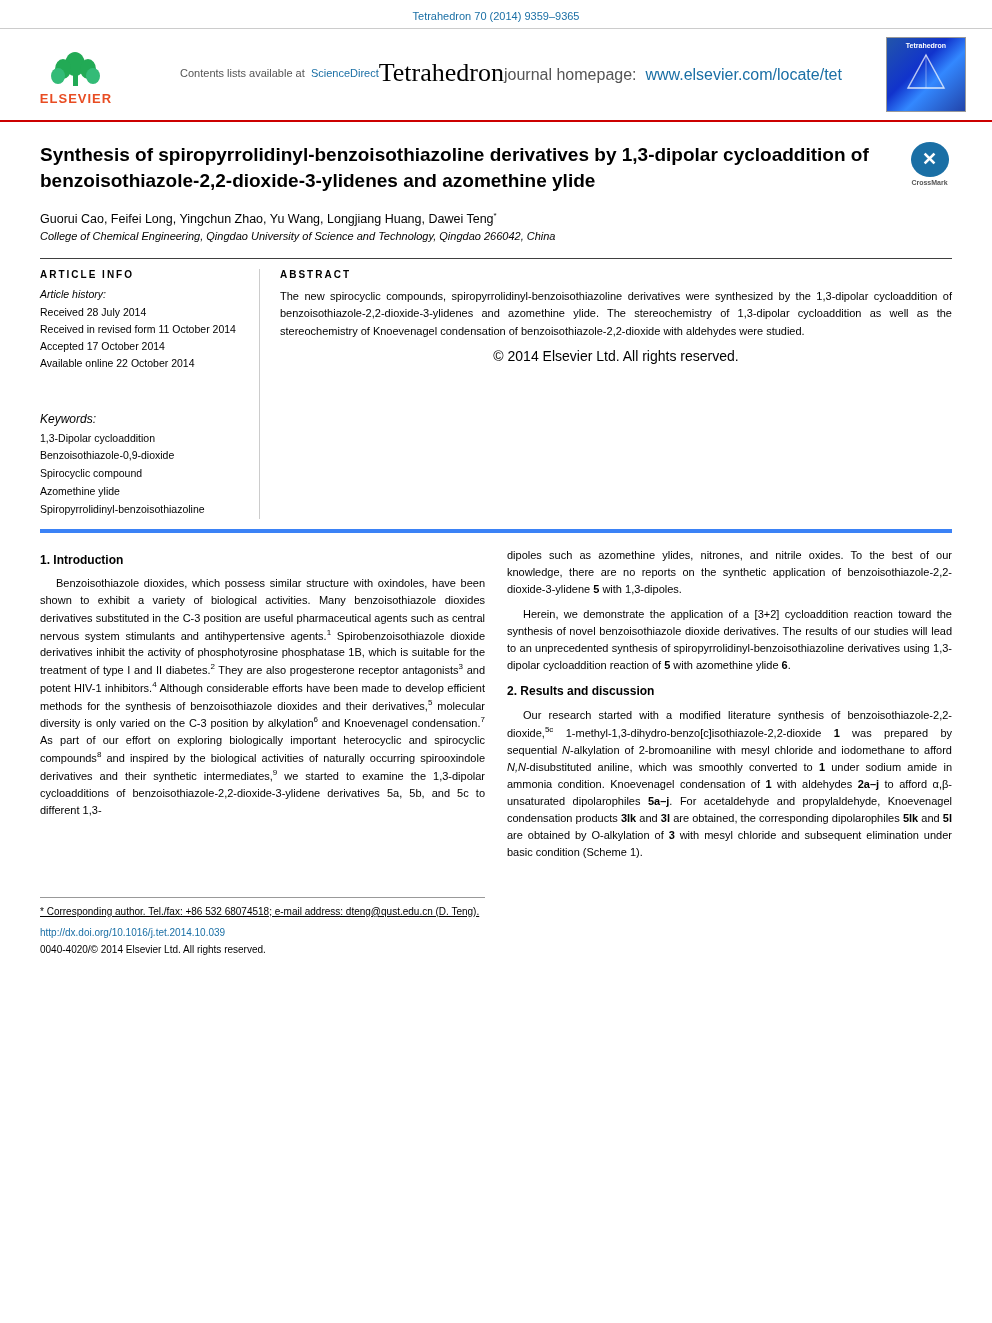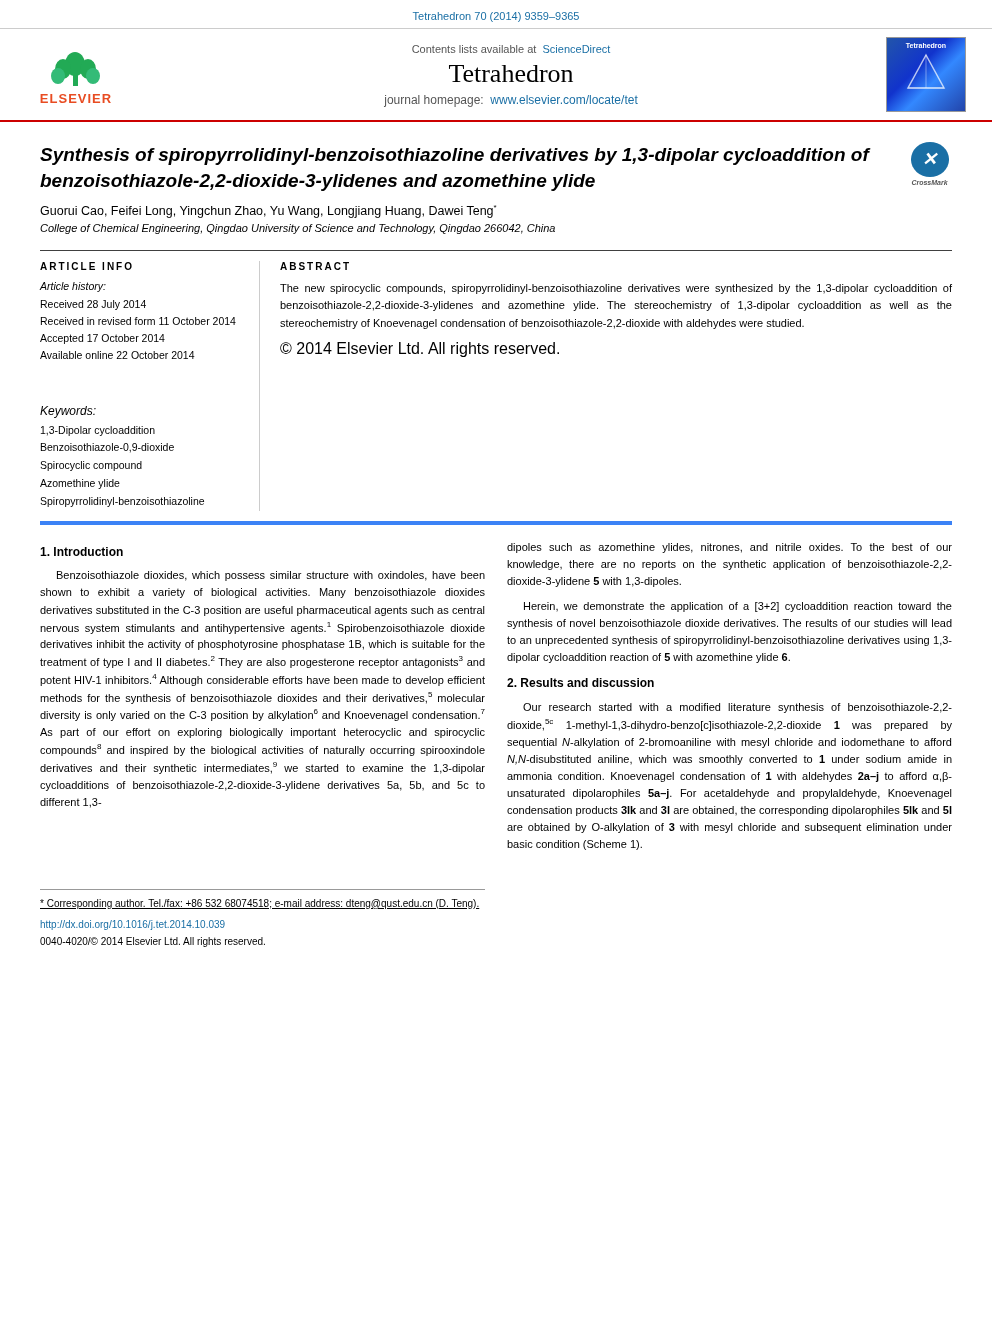--- a/index.html
+++ b/index.html
@@ -61,40 +61,40 @@
       font-size: 13px;
       font-weight: bold;
       color: #e84c22;
       letter-spacing: 1px;
       margin-top: 2px;
     }
 
     .journal-header-center {
       flex: 1;
       display: flex;
-      flex-direction: column;
+      flex-direction: row;
       align-items: center;
       justify-content: center;
     }
     .sciencedirect-line {
       font-family: Arial, sans-serif;
       font-size: 11px;
       color: #555;
       margin-bottom: 4px;
     }
     .journal-name-header {
       font-family: "Times New Roman", serif;
       font-size: 26px;
       color: #000;
       font-weight: normal;
       margin-bottom: 4px;
     }
     .journal-homepage-line {
       font-family: Arial, sans-serif;
-      font-size: 12px;
+      font-size: 16px;
       color: #555;
     }
 
     .journal-header-right {
       display: flex;
       align-items: center;
       min-width: 90px;
     }
     .tetrahedron-cover {
       width: 80px;
@@ -127,24 +127,23 @@
       padding: 20px 40px 20px 40px;
     }
 
     
     .article-title {
       font-family: Arial, sans-serif;
       font-size: 19px;
       font-weight: bold;
       color: #000;
       line-height: 1.35;
-      margin-bottom: 10px;
+      margin-bottom: 18px;
       padding-right: 60px;
       position: relative;
-      font-style: italic;
     }
     .crossmark {
       position: absolute;
       right: 0;
       top: 0;
       width: 45px;
       height: 45px;
       display: flex;
       flex-direction: column;
       align-items: center;
@@ -250,23 +249,23 @@
     }
     .abstract-text {
       font-family: Arial, sans-serif;
       font-size: 11px;
       line-height: 1.55;
       color: #000;
       text-align: justify;
     }
     .abstract-copyright {
       font-family: Arial, sans-serif;
-      font-size: 16px;
-      color: #000;
-      text-align: left;
+      font-size: 14px;
+      color: #000;
+      text-align: center;
       margin-top: 8px;
     }
 
     
     .body-two-column {
       display: flex;
       gap: 22px;
       border-top: 4px solid #3b82f6;
       padding-top: 14px;
       margin-top: 8px;

